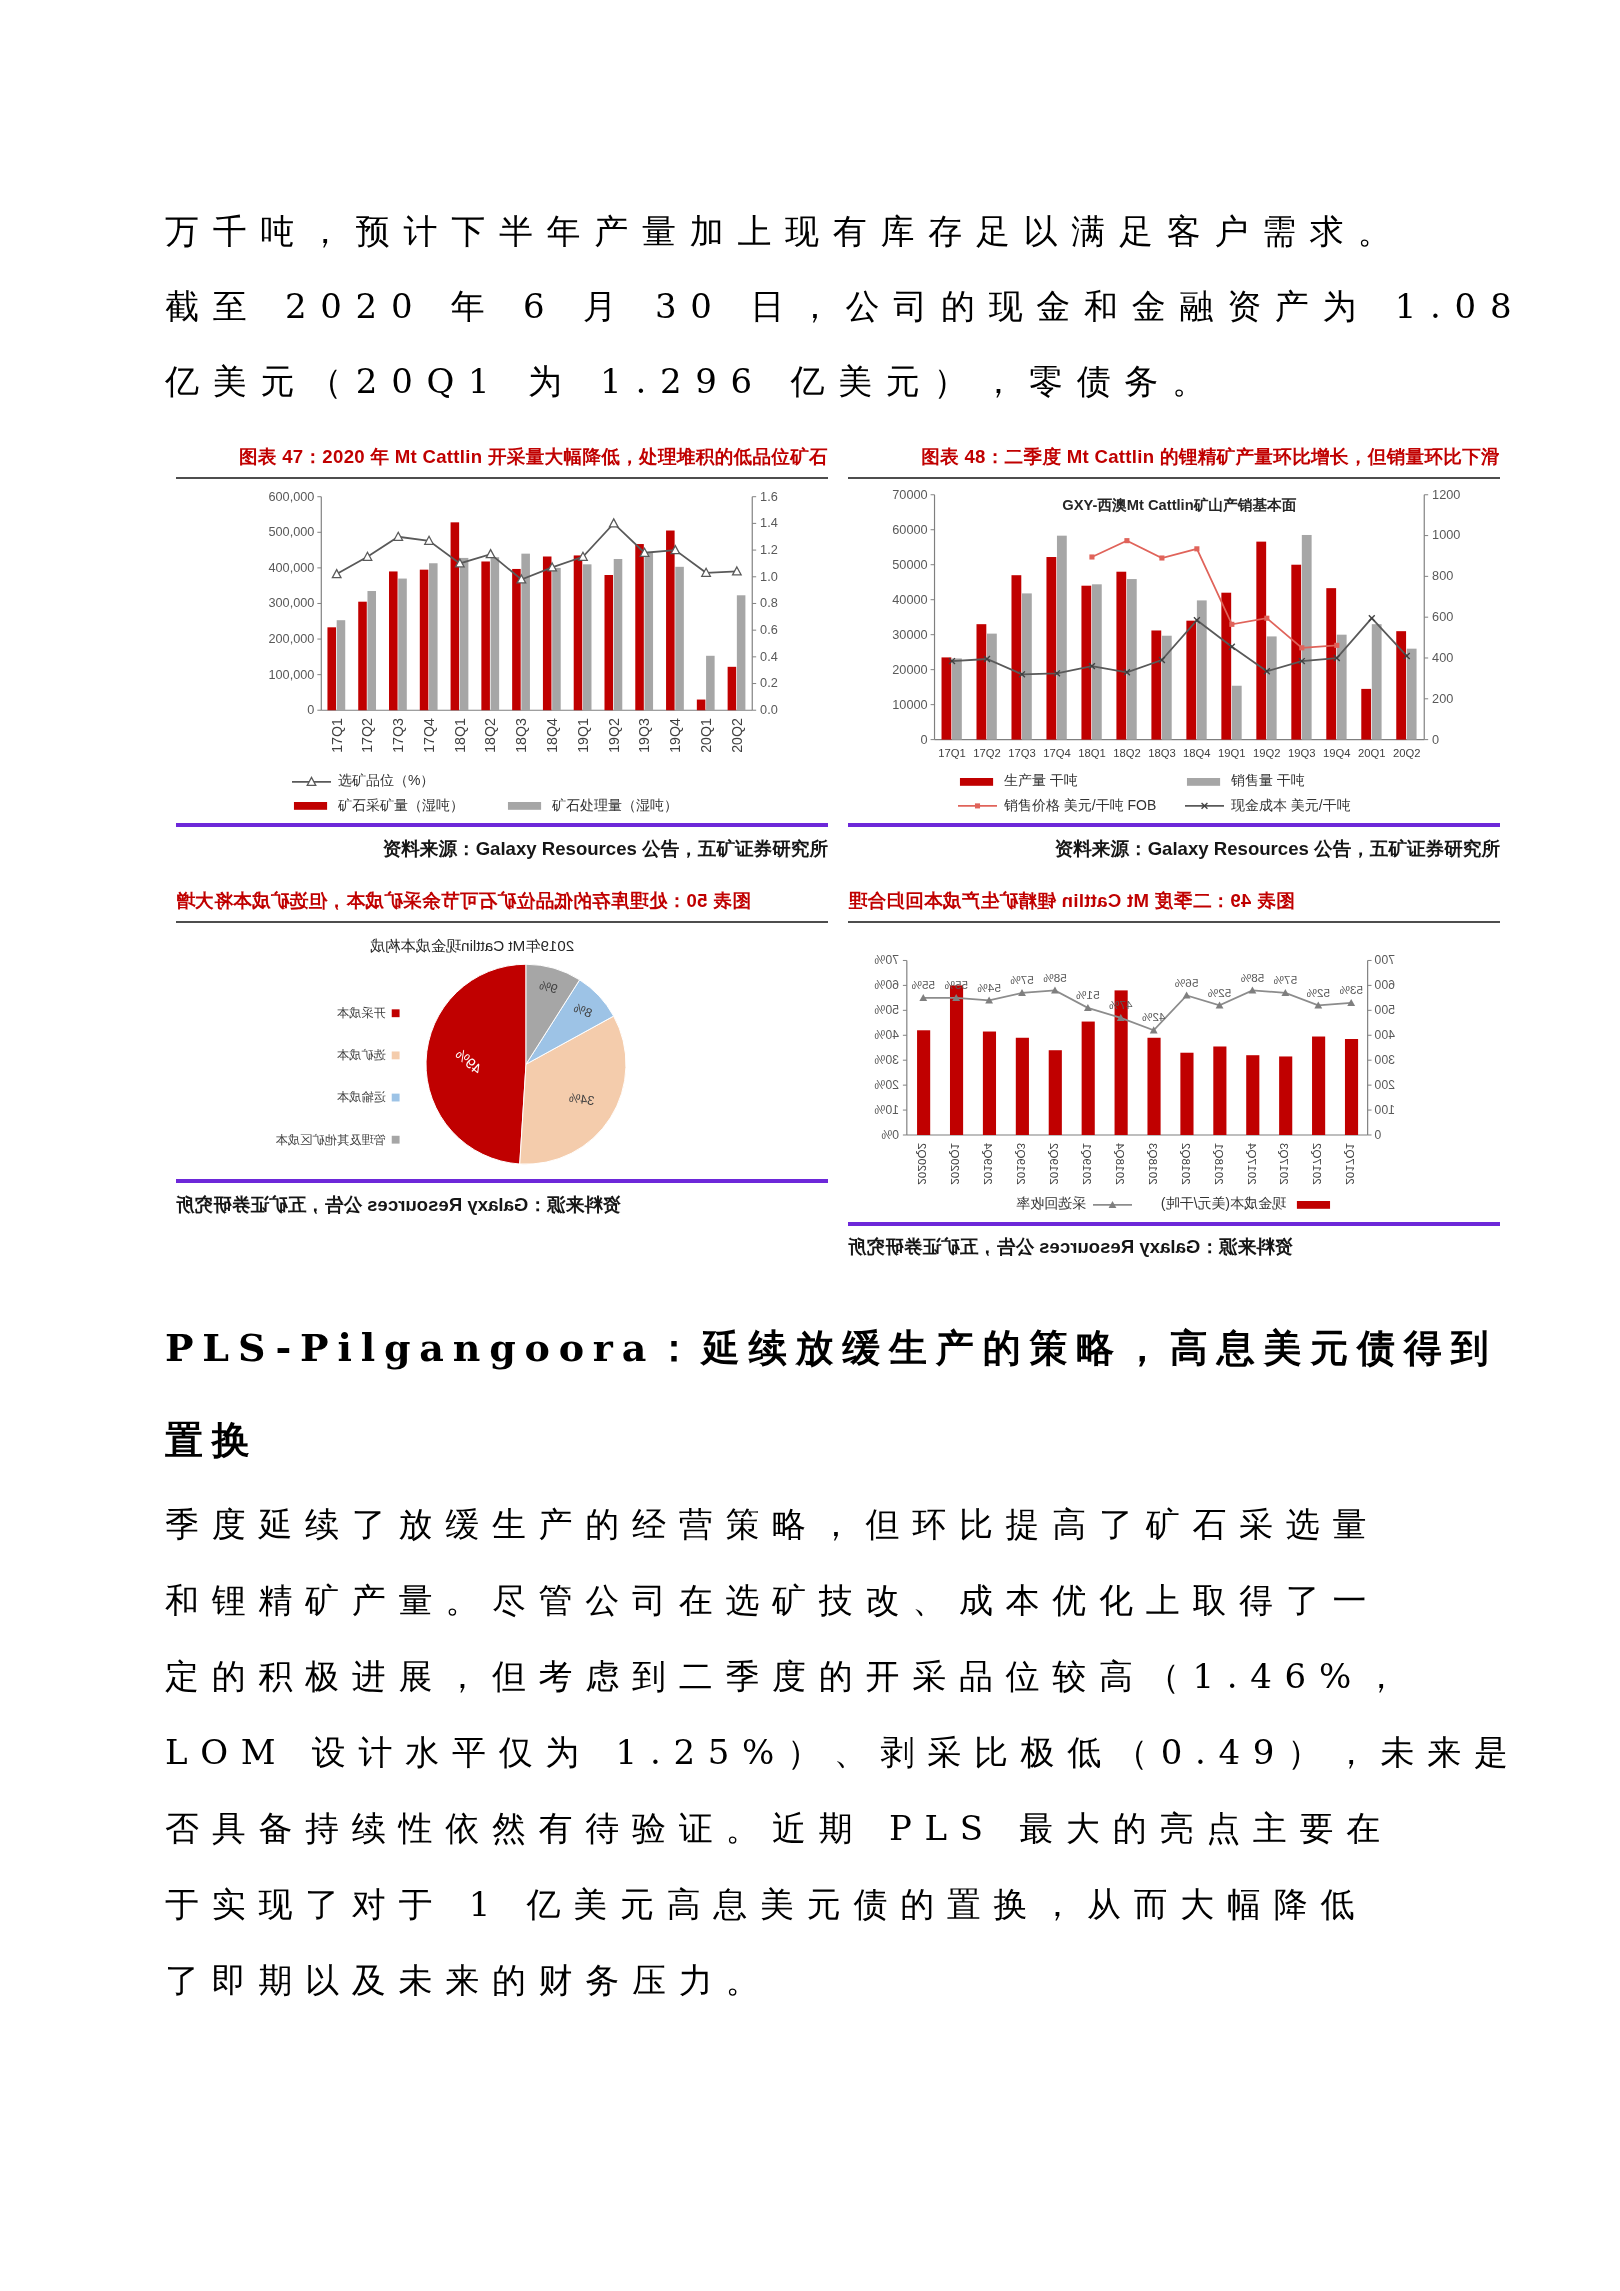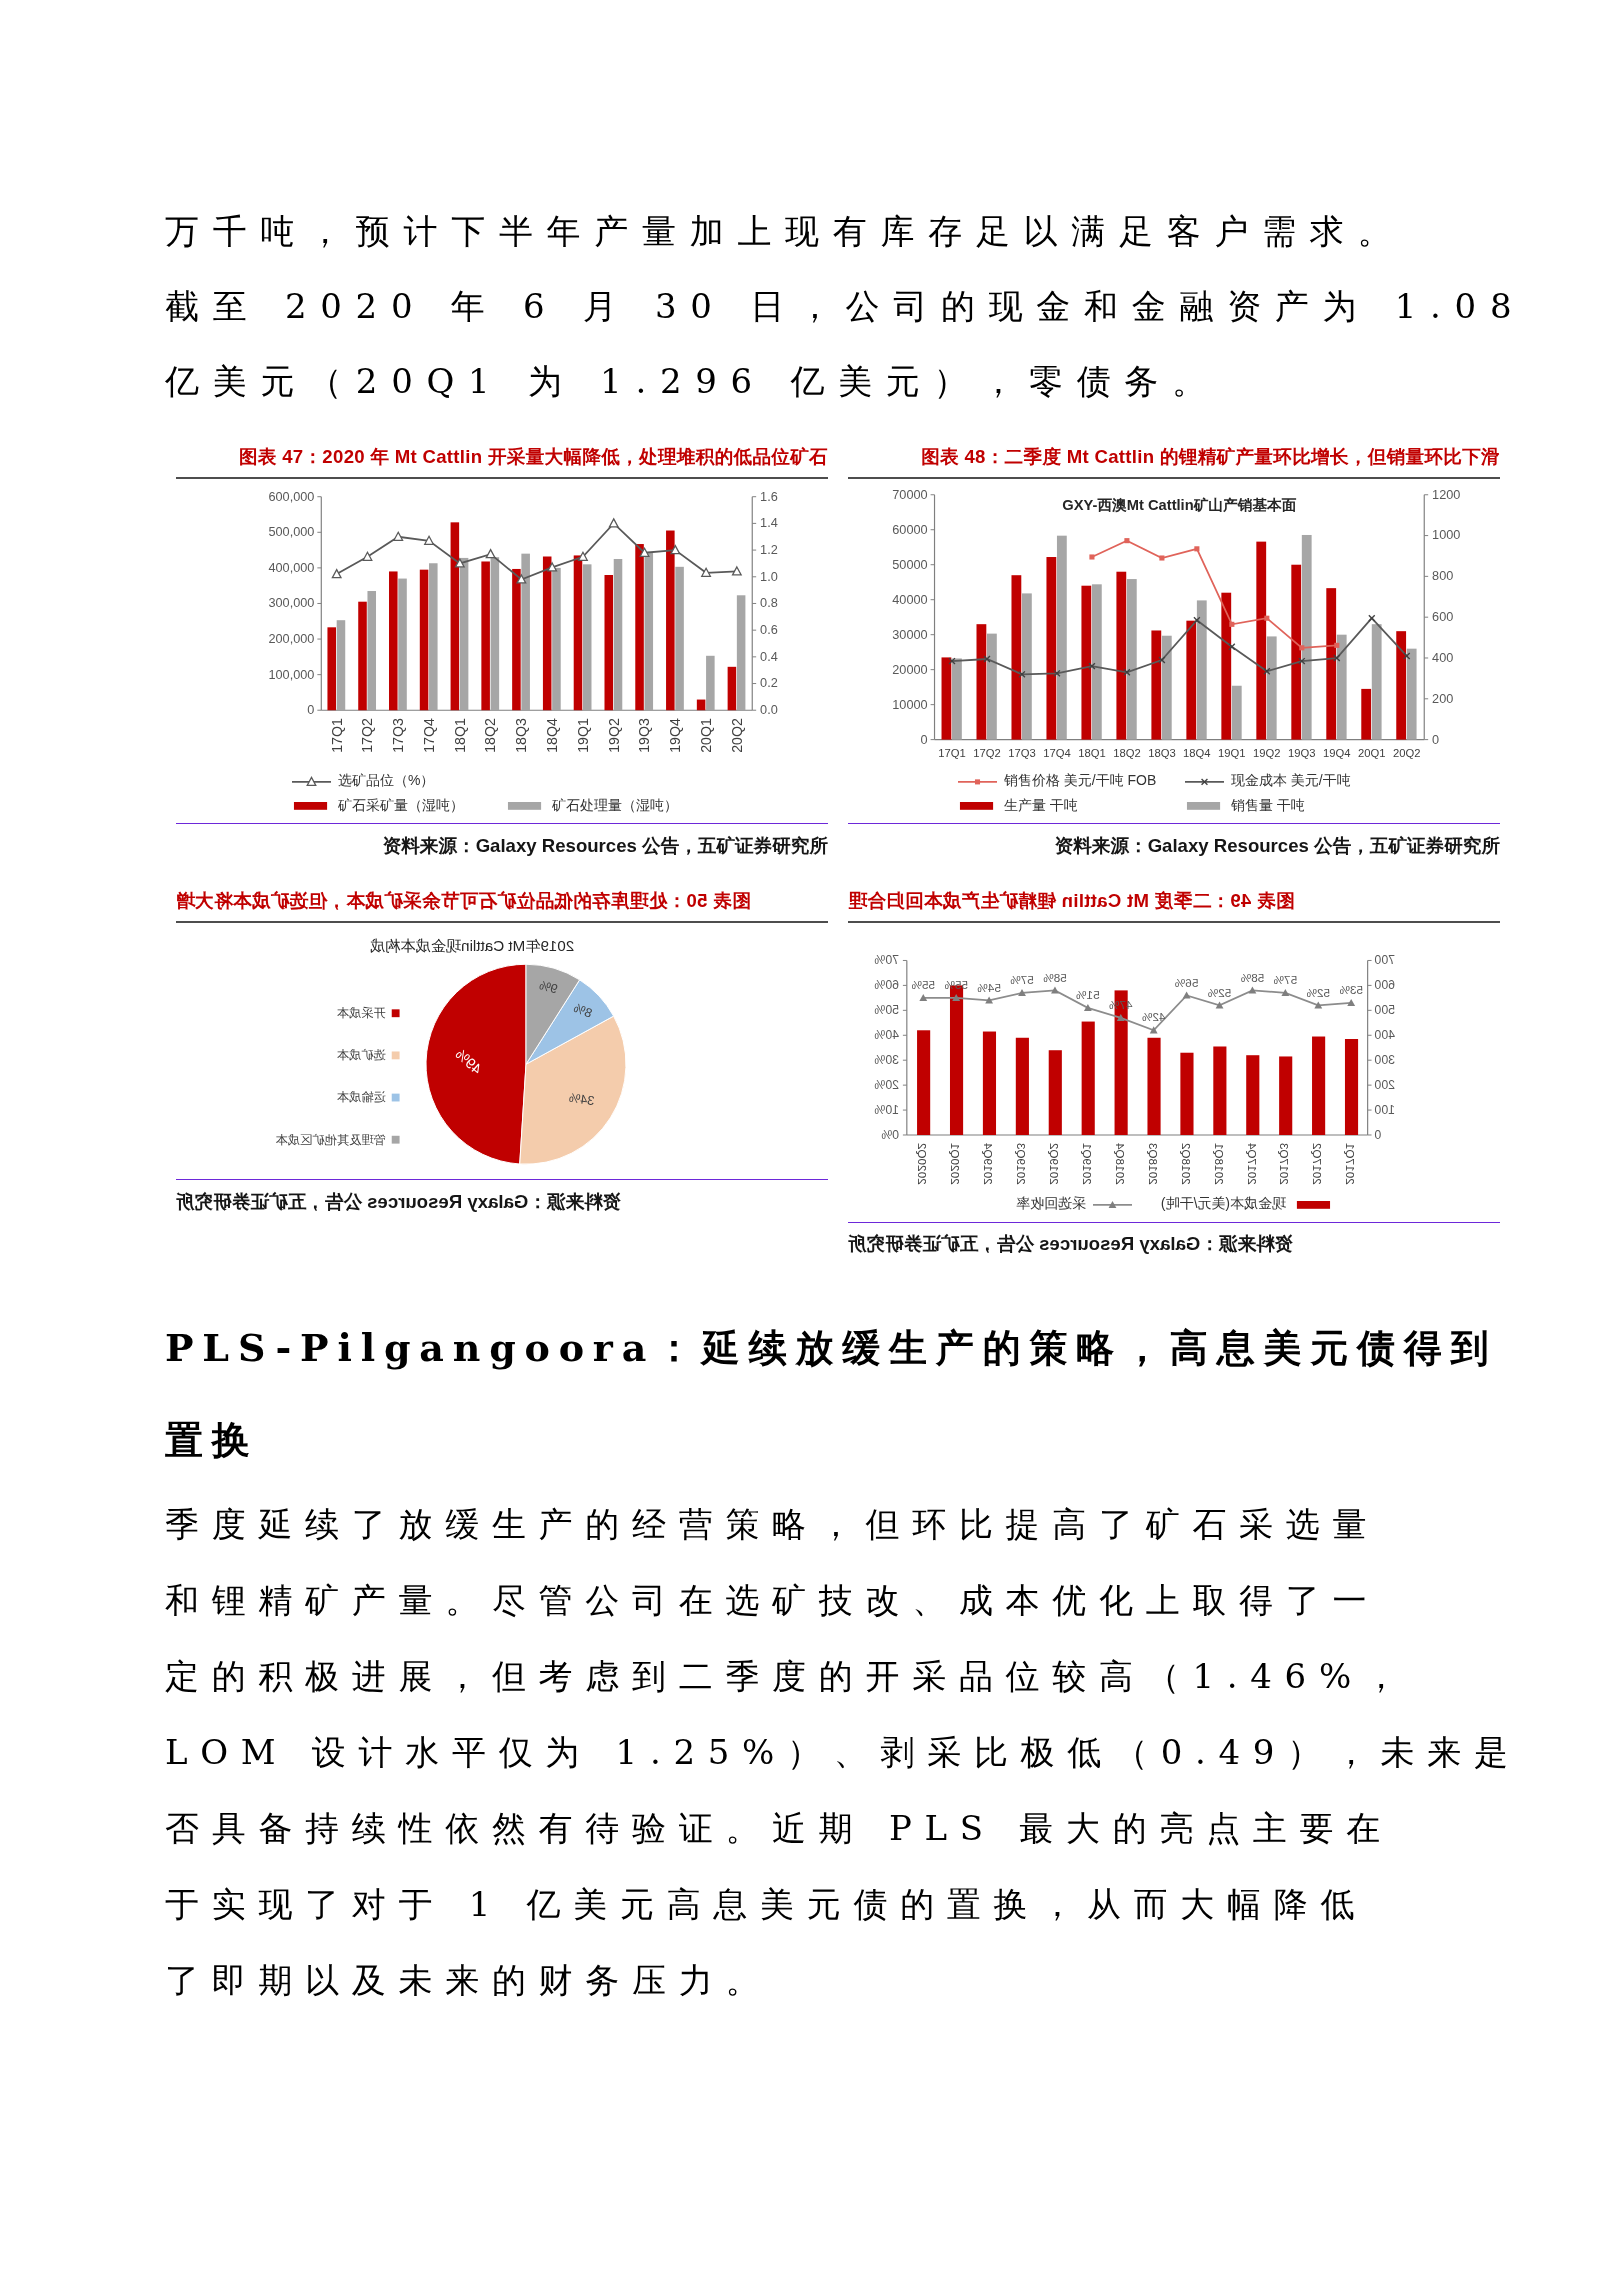--- a/index.html
+++ b/index.html
@@ -4,21 +4,21 @@
 <style>
   html,body{margin:0;padding:0;background:#fff;}
   .page{position:relative;width:1620px;height:2230px;background:#ffffff;overflow:hidden;}
   .serif{font-family:"DejaVu Serif","Liberation Serif",serif;}
   .intro{position:absolute;left:165px;top:194px;font-size:34px;color:#000;letter-spacing:13.7px;line-height:75px;}
   .tline{white-space:nowrap;}
   .figrow{position:absolute;left:0;width:100%;}
   .figblock{position:absolute;width:652px;font-family:"Liberation Sans",sans-serif;text-align:right;}
   .fig-title{color:#c00000;font-weight:bold;font-size:18.6px;line-height:23.5px;padding:2px 0 8.8px 2px;border-bottom:2px solid #4d4d4d;white-space:nowrap;letter-spacing:0.3px;}
   svg.chart{display:block;margin-top:3.9px;}
-  .fig-source{border-top:1px solid #6d28d9;margin-top:4.9px;padding:8.8px 0 2px 2px;font-size:18.6px;font-weight:bold;color:#161616;white-space:nowrap;}
+  .fig-source{border-top:4px solid #6d28d9;margin-top:4.9px;padding:8.8px 0 2px 2px;font-size:18.6px;font-weight:bold;color:#161616;white-space:nowrap;}
   .mirror{transform:scaleX(-1);}
   .lgrow{display:flex;align-items:center;height:24.5px;}
   .lgrow.indent47{padding-left:116px;}
   .lgrow.indent48{padding-left:110px;}
   .lgrow.center{justify-content:center;gap:29px;}
   .li{display:inline-flex;align-items:center;gap:6.9px;font-size:14px;color:#333;white-space:nowrap;}
   .heading{position:absolute;left:165px;top:1302px;font-size:38px;font-weight:bold;color:#000;letter-spacing:8.8px;line-height:92px;}
   .para{position:absolute;left:165px;top:1486px;font-size:34px;color:#000;letter-spacing:12.7px;line-height:76px;}
   .indent{padding-left:82px;}
 </style>
@@ -286,46 +286,46 @@
             <line x1="531.4285714285714" y1="141.04166666666666" x2="537.4285714285714" y2="135.04166666666666" stroke="#404040" stroke-width="1.4"></line>
             <line x1="567.1428571428571" y1="173.58333333333331" x2="573.1428571428571" y2="179.58333333333331" stroke="#404040" stroke-width="1.4"></line>
             <line x1="567.1428571428571" y1="179.58333333333331" x2="573.1428571428571" y2="173.58333333333331" stroke="#404040" stroke-width="1.4"></line>
           </g>
           <text x="338" y="28" font-size="15" font-weight="bold" fill="#262626" text-anchor="middle">GXY-西澳Mt Cattlin矿山产销基本面</text>
         </svg>
       <div id="lg48">
           <div class="lgrow indent48">
             <span class="li" style="width: 227px;">
               <svg width="39" height="11.8" viewBox="0 0 40 12">
+                <rect x="2" y="2" width="34" height="8" fill="#c00000"></rect>
+              </svg>
+              <span>生产量 干吨</span>
+            </span>
+            <span class="li">
+              <svg width="39" height="11.8" viewBox="0 0 40 12">
+                <rect x="2" y="2" width="34" height="8" fill="#a6a6a6"></rect>
+              </svg>
+              <span>销售量 干吨</span>
+            </span>
+          </div>
+          <div class="lgrow indent48">
+            <span class="li" style="width: 227px;">
+              <svg width="39" height="11.8" viewBox="0 0 40 12">
                 <line x1="0" y1="6" x2="40" y2="6" stroke="#e0635a" stroke-width="2"></line>
                 <rect x="17.4" y="3.4" width="5.2" height="5.2" fill="#e0635a"></rect>
               </svg>
               <span>销售价格 美元/干吨 FOB</span>
             </span>
             <span class="li">
               <svg width="39" height="11.8" viewBox="0 0 40 12">
                 <line x1="0" y1="6" x2="40" y2="6" stroke="#595959" stroke-width="2"></line>
                 <line x1="17" y1="3" x2="23" y2="9" stroke="#404040" stroke-width="1.4"></line>
                 <line x1="17" y1="9" x2="23" y2="3" stroke="#404040" stroke-width="1.4"></line>
               </svg>
               <span>现金成本 美元/干吨</span>
-            </span>
-          </div>
-          <div class="lgrow indent48">
-            <span class="li" style="width: 227px;">
-              <svg width="39" height="11.8" viewBox="0 0 40 12">
-                <rect x="2" y="2" width="34" height="8" fill="#c00000"></rect>
-              </svg>
-              <span>生产量 干吨</span>
-            </span>
-            <span class="li">
-              <svg width="39" height="11.8" viewBox="0 0 40 12">
-                <rect x="2" y="2" width="34" height="8" fill="#a6a6a6"></rect>
-              </svg>
-              <span>销售量 干吨</span>
             </span>
           </div>
         </div>
       <div class="fig-source">资料来源：Galaxy Resources 公告，五矿证券研究所</div>
     </div>
   </div>
 
   <div class="figrow" style="top:887px">
     <div class="figblock mirror" style="left:176px">
       <div class="fig-title">图表 50：处理库存的低品位矿石可节余采矿成本，但选矿成本将大增</div>

